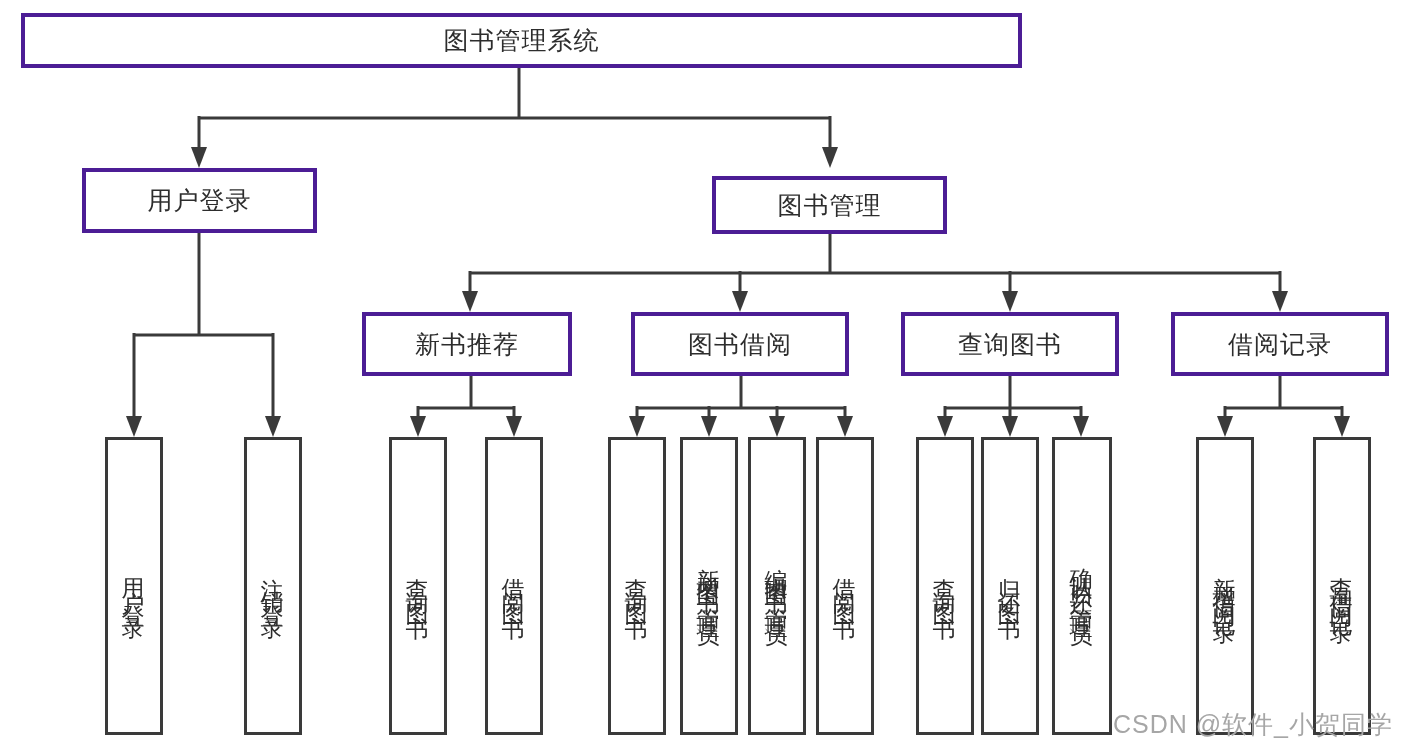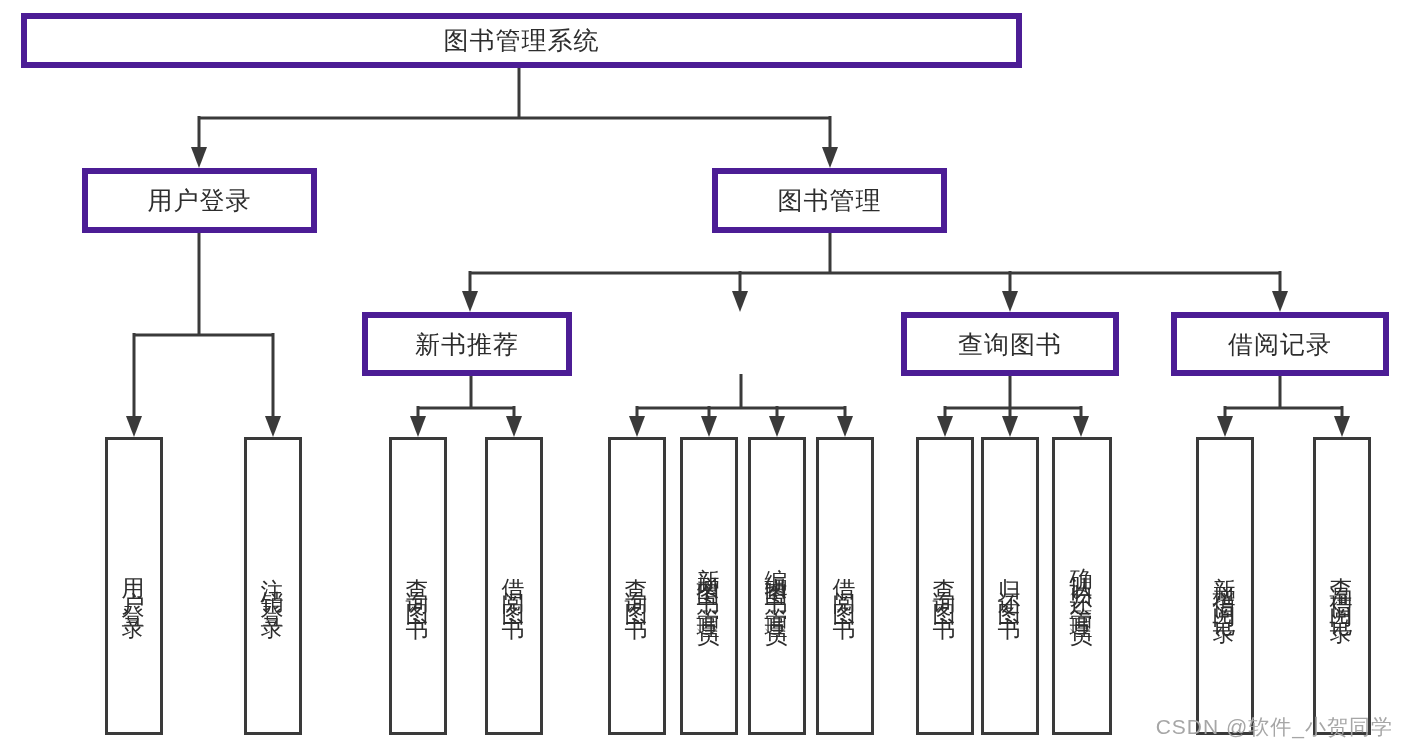--- a/index.html
+++ b/index.html
@@ -13,21 +13,21 @@
   }
   #connectors {
     position: absolute;
     left: 0; top: 0;
     z-index: 1;
   }
   .hbox {
     position: absolute;
     box-sizing: border-box;
     background: #ffffff;
-    border: 6px solid #4c1d95;
+    border: 4px solid #4c1d95;
     display: flex;
     align-items: center;
     justify-content: center;
     font-size: 25px;
     color: #2d2d2d;
     z-index: 2;
     letter-spacing: 1px;
     text-align: right;
   }
   .vbox {
@@ -47,21 +47,21 @@
     writing-mode: vertical-rl;
     text-orientation: mixed;
     font-size: 23px;
     color: #2d2d2d;
     white-space: nowrap;
   }
   #watermark {
     position: absolute;
     right: 12px;
     bottom: 6px;
-    font-size: 21px;
+    font-size: 25px;
     color: #a6a6a6;
     z-index: 5;
     letter-spacing: 1px;
   }
 </style>
 </head>
 <body>
 
 <div id="stage">
 
@@ -105,26 +105,29 @@
     </g>
   </svg>
 
   <div class="hbox" style="left:21px; top:13px; width:1001px; height:55px">
     <span>图书管理系统</span>
   </div>
 
   <div class="hbox" style="left:82px; top:168px; width:235px; height:65px">
     <span>用户登录</span>
   </div>
-  <div class="hbox" style="left:712px; top:168px; width:235px; height:65px">
+  <div class="hbox" style="left:712px; top:176px; width:235px; height:58px">
     <span>图书管理</span>
   </div>
 
   <div class="hbox" style="left:362px; top:312px; width:210px; height:64px">
     <span>新书推荐</span>
+  </div>
+  <div class="hbox" style="left:631px; top:312px; width:218px; height:64px">
+    <span>图书借阅</span>
   </div>
   <div class="hbox" style="left:901px; top:312px; width:218px; height:64px">
     <span>查询图书</span>
   </div>
   <div class="hbox" style="left:1171px; top:312px; width:218px; height:64px">
     <span>借阅记录</span>
   </div>
 
   <div class="vbox" style="left:105px">
     <span class="vtext" style="letter-spacing: 13px;">用户登录</span>

